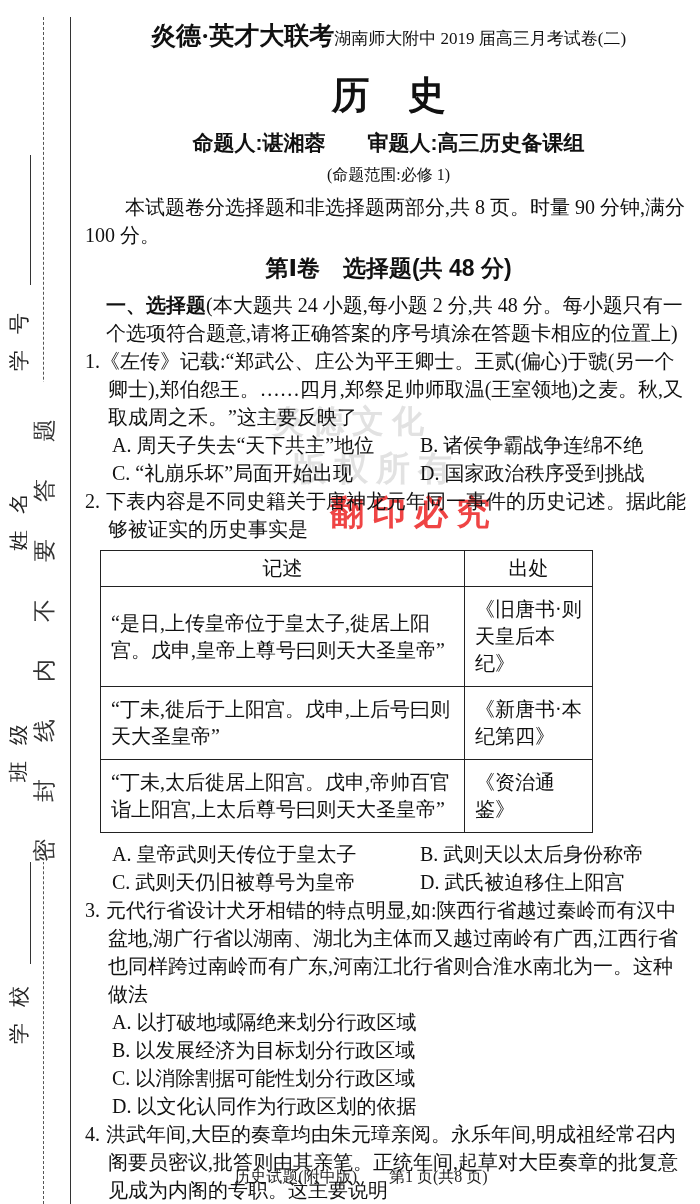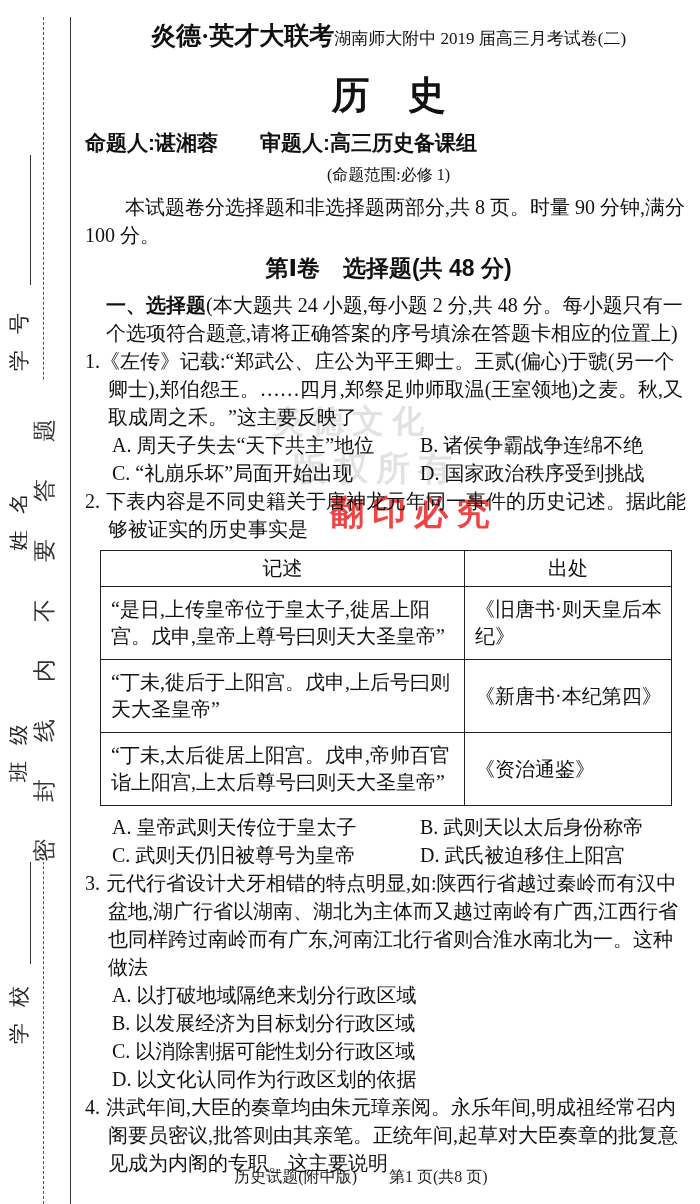--- a/index.html
+++ b/index.html
@@ -39,21 +39,21 @@
   .wm3 { left:330px; top:490px; font-size:34px; color:#ef4444; }
 
   
   .content { position:absolute; left:70px; top:0; width:630px; height:1204px;
              box-sizing:border-box; padding:14px 8px 0 15px; z-index:1; }
   .hdr { text-align:center; white-space:nowrap; margin-top:6px; line-height:32px; }
   .hdr .brand { font-weight:bold; font-size:25px; }
   .hdr .rest  { font-size:17px;font-family:Liberation Serif, serif; }
   .subject { text-align:center; margin-top:20px; font-size:38px; line-height:40px;
              font-weight:600; font-family:"Liberation Sans","DejaVu Sans",sans-serif; }
-  .setters { display:flex; justify-content:flex-start; gap:42px; margin-top:14px;
+  .setters { display:flex; justify-content:center; gap:42px; margin-top:14px;
              font-size:21px; line-height:28px; font-weight:bold;
              font-family:"Liberation Sans","DejaVu Sans",sans-serif; }
   .scope { text-align:center; margin-top:8px; font-size:16px; line-height:20px; }
   .intro-para { margin-top:8px; font-size:20px; line-height:28px; text-indent:2em; }
   .score-line { margin-top:2px; text-align:right; font-size:20px; line-height:26px;
              font-weight:bold; padding-right:2px;
              font-family:"Liberation Sans","DejaVu Sans",sans-serif; }
   .score-blank { display:inline-block; width:88px; border-bottom:1.6px solid #222;
              height:18px; vertical-align:baseline; }
   .sec-title { margin-top:4px; text-align:center; font-size:23px; line-height:30px;
@@ -62,21 +62,21 @@
   .sec-intro .b { font-weight:bold;
              font-family:"Liberation Sans","DejaVu Sans",sans-serif; }
   .qp { font-size:20px; line-height:28px; padding-left:23px; text-indent:-23px;
         margin:0; }
   .qp .sp { padding-left:6px; }
   .opts2 { display:grid; grid-template-columns:308px 1fr; margin-left:27px;
            font-size:20px; line-height:28px; }
   .opts1 { margin-left:27px; font-size:20px; line-height:28px; }
   .opts1 div { display:block; }
 
-  table.rec { border-collapse:collapse; margin:7px 0 7px 15px; width:572px;
+  table.rec { border-collapse:collapse; margin:7px 0 7px 15px; width:493px;
               table-layout:fixed; }
   table.rec th, table.rec td { border:1.5px solid #222; font-weight:normal;
               font-size:20px; line-height:27px; }
   table.rec col.c1 { width:364px; }
   table.rec th { text-align:center; padding:4px 6px; }
   table.rec td.desc { text-align:left; padding:9px 10px; }
   table.rec td.src  { text-align:left; padding:9px 4px 9px 10px; }
 
   .footer { position:absolute; bottom:16px; left:70px; width:582px;
             text-align:center; font-size:16px; color:#222; z-index:1; }

